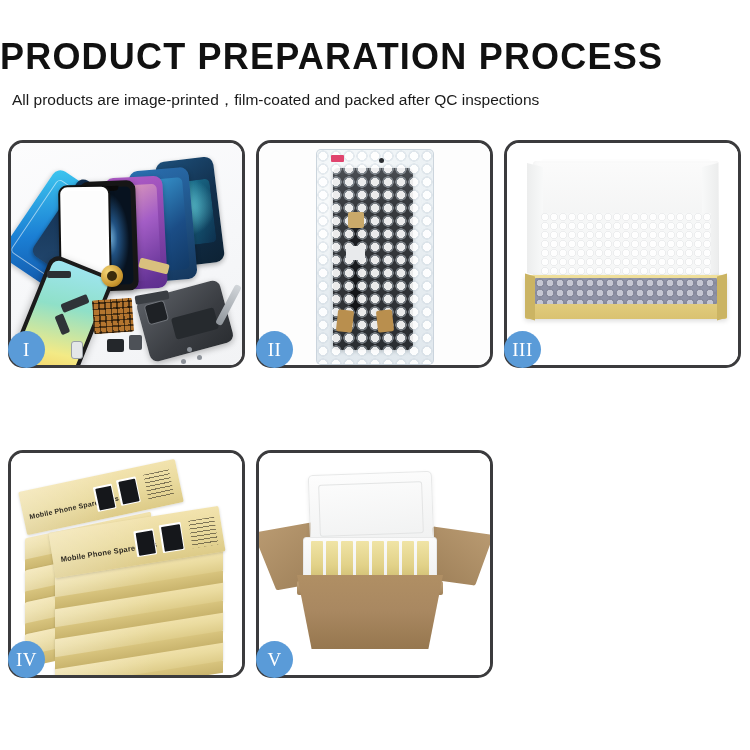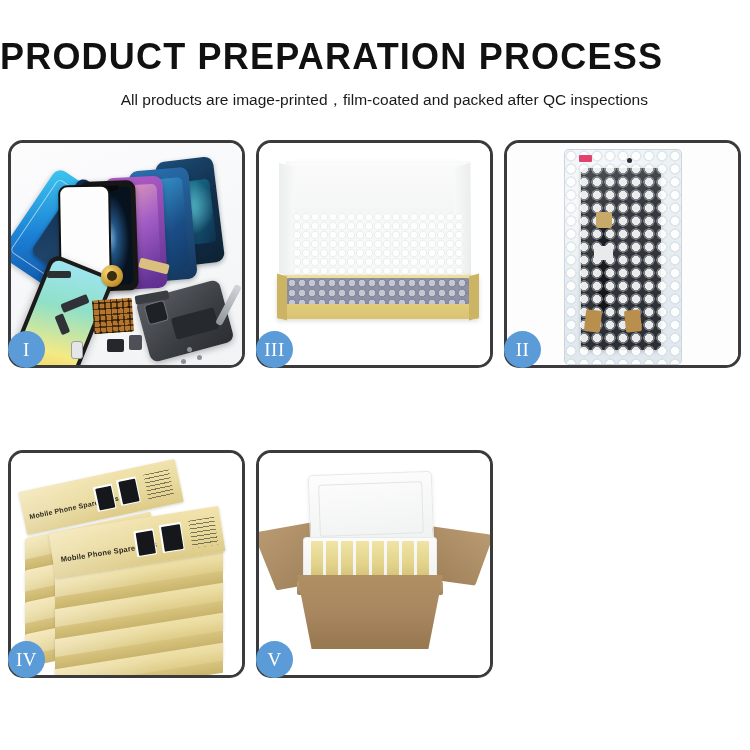--- a/index.html
+++ b/index.html
@@ -26,21 +26,21 @@
     text-align: center;
     font-size: 36px;
     font-weight: bold;
     letter-spacing: 1.2px;
     color: #111111;
     margin-top: 36px;
     white-space: nowrap;
   }
 
   .sub-title {
-    text-align: right;
+    text-align: left;
     font-size: 15.5px;
     color: #1a1a1a;
     margin-top: 12px;
     white-space: nowrap;
     margin-left: 12px;
   }
 
   
   .grid {
     position: absolute;
@@ -445,57 +445,57 @@
           <div class="part p-screw2"></div>
           <div class="part p-screw3"></div>
           <div class="part p-tool"></div>
         </div>
       </div>
       <div class="badge">I</div>
     </div>
 
     <div class="panel">
       <div class="panel-inner">
-        <div class="scene-3">
-          <div class="lid-top"></div>
-          <div class="lid-back"></div>
-          <div class="lid-flapL"></div>
-          <div class="lid-flapR"></div>
-          <div class="foam"></div>
-          <div class="box-tray">
-            <div class="tray-edgeL"></div>
-            <div class="tray-edgeR"></div>
-            <div class="tray-inner"></div>
-          </div>
-        </div>
-      </div>
-      <div class="badge">III</div>
-    </div>
-
-    <div class="panel">
-      <div class="panel-inner">
         <div class="scene-2">
           <div class="bubble-bag">
             <div class="lcd"></div>
             <div class="lcd-ribbon"></div>
             <div class="lcd-conn"></div>
             <div class="lcd-tape"></div>
             <div class="lcd-foot1"></div>
             <div class="lcd-foot2"></div>
             <div class="pink-label"></div>
             <div class="tiny-dot"></div>
             <div class="bubbles"></div>
           </div>
         </div>
       </div>
       <div class="badge">II</div>
     </div>
 
     <div class="panel">
       <div class="panel-inner">
+        <div class="scene-3">
+          <div class="lid-top"></div>
+          <div class="lid-back"></div>
+          <div class="lid-flapL"></div>
+          <div class="lid-flapR"></div>
+          <div class="foam"></div>
+          <div class="box-tray">
+            <div class="tray-edgeL"></div>
+            <div class="tray-edgeR"></div>
+            <div class="tray-inner"></div>
+          </div>
+        </div>
+      </div>
+      <div class="badge">III</div>
+    </div>
+
+    <div class="panel">
+      <div class="panel-inner">
         <div class="scene-4">
           <div class="stack">
 
             <div class="kbox" style="left:8px; top:58px; width:126px; height:22px; transform: skewY(-12deg);">
               <div class="lid-face"></div>
                 <div class="side"></div>
             </div>
             <div class="kbox" style="left:8px; top:90px; width:126px; height:22px; transform: skewY(-12deg);">
               <div class="lid-face"></div>
                 <div class="side"></div>

